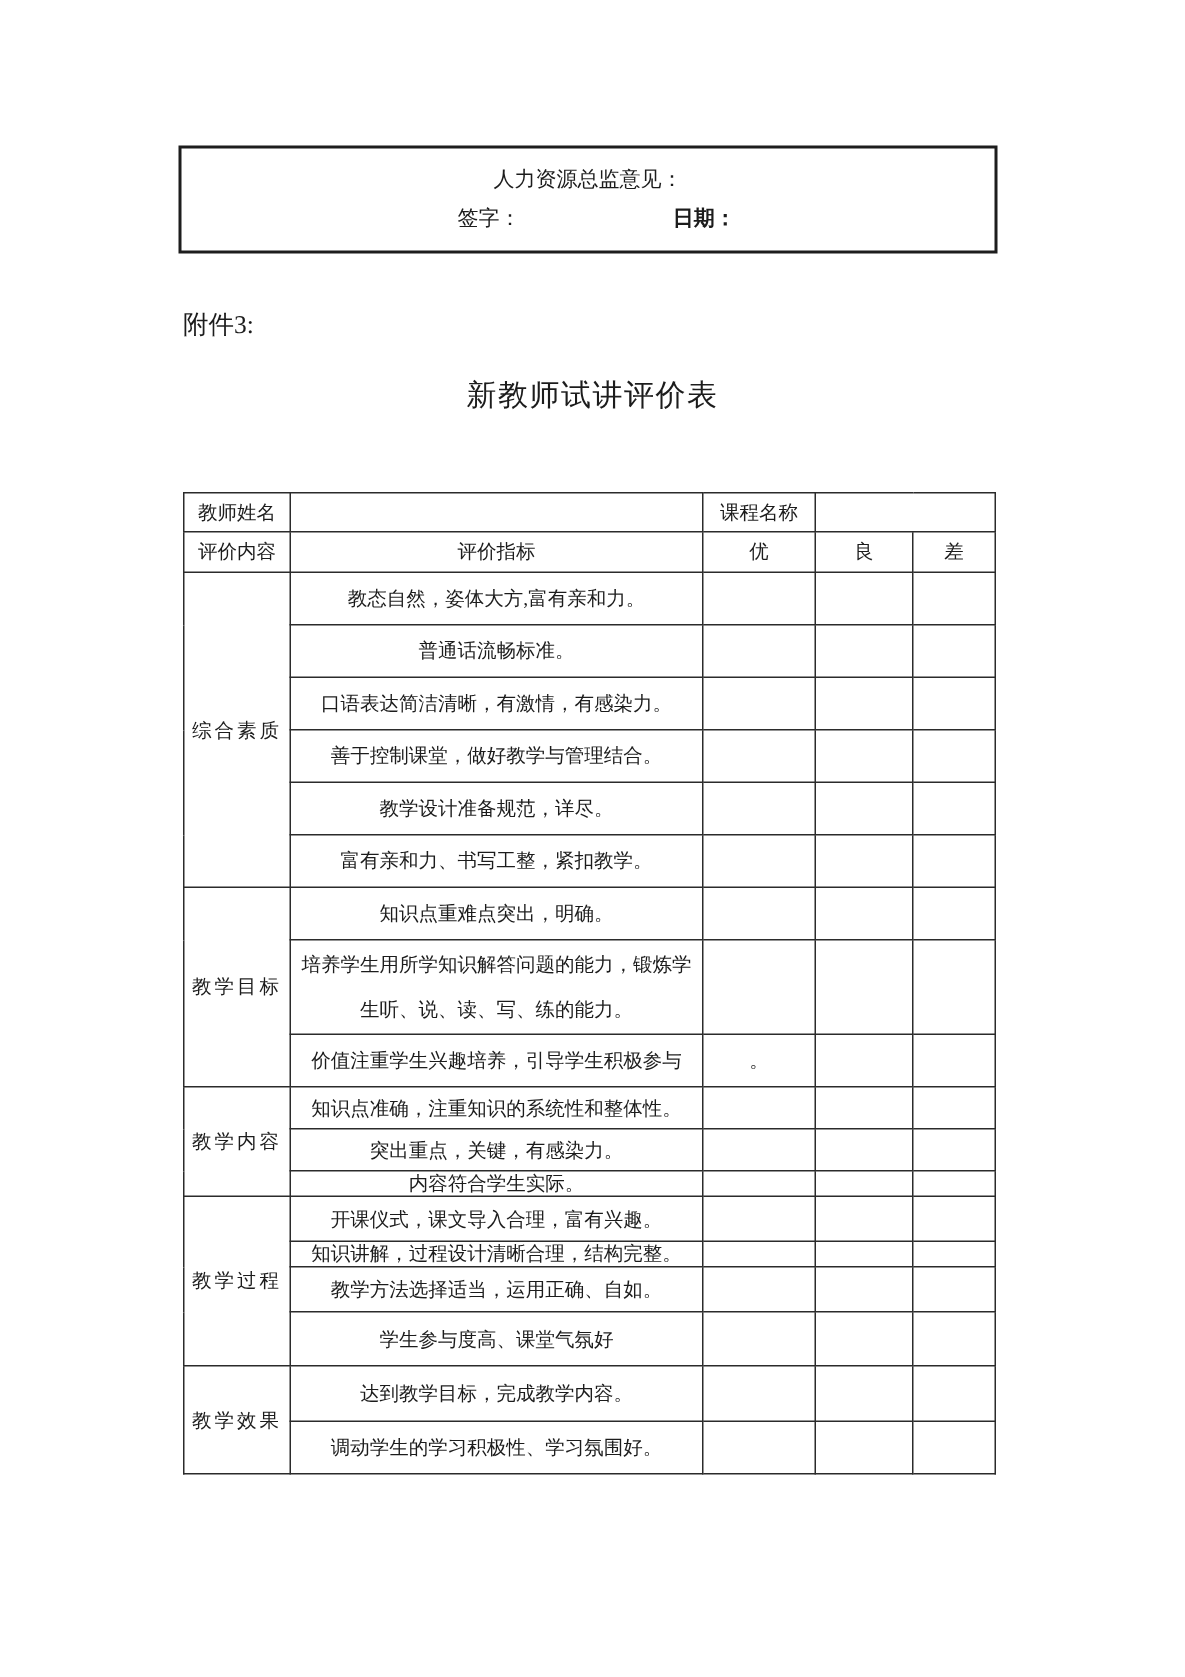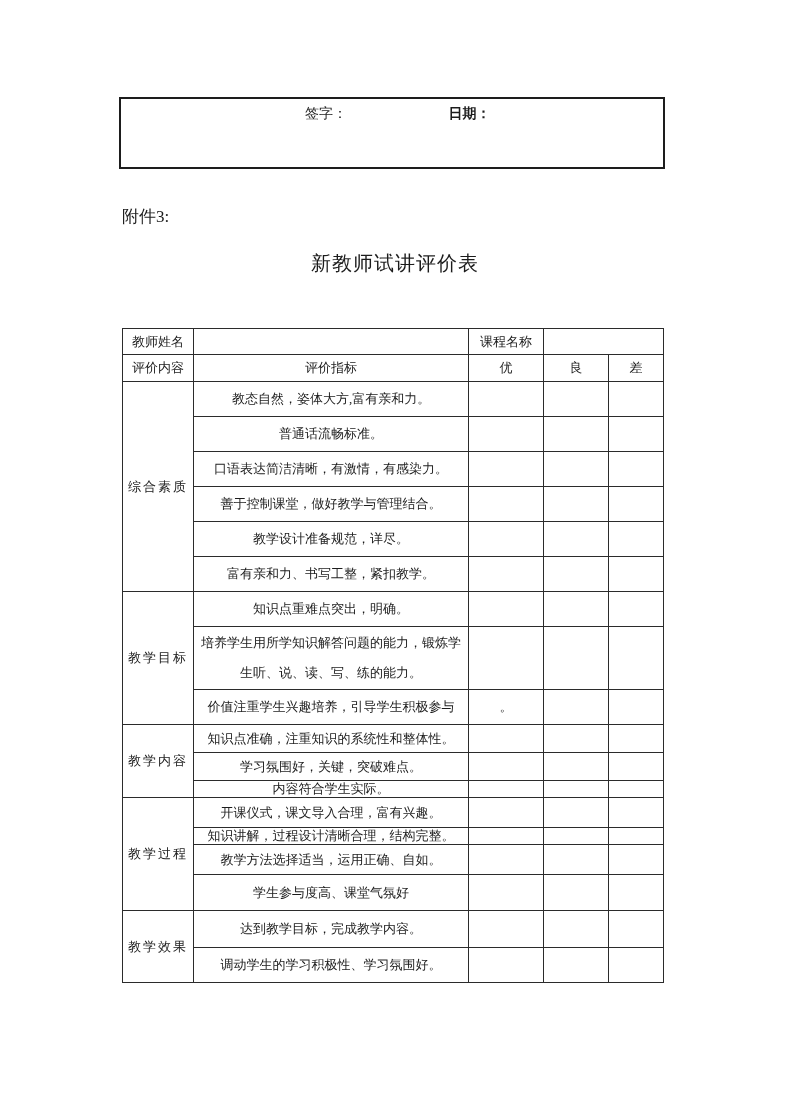--- a/index.html
+++ b/index.html
@@ -58,20 +58,23 @@
   tr.r30{height:30px;}
   tr.r36{height:36px;}
   tr.r37{height:37px;}
 </style>
 </head>
 <body>
 
 <div class="page">
 
   <div class="sig-box">
+    <div class="sig-line1">
+      <span>人力资源总监意见：</span>
+    </div>
     <div class="sig-line2">
       <span>签字：</span>
       <span class="date">日期：</span>
     </div>
   </div>
 
   <div class="attachment">附件3:</div>
 
   <div class="doc-title">新教师试讲评价表</div>
 
@@ -159,21 +162,21 @@
       </tr>
 
       <tr class="r28">
         <td class="glabel" rowspan="3">教学内容</td>
         <td class="ind">知识点准确，注重知识的系统性和整体性。</td>
         <td></td>
         <td></td>
         <td></td>
       </tr>
       <tr class="r28">
-        <td class="ind">学习氛围好，关键，突破难点。</td>
+        <td class="ind">突出重点，关键，有感染力。</td>
         <td></td>
         <td></td>
         <td></td>
       </tr>
       <tr class="r29">
         <td class="ind">内容符合学生实际。</td>
         <td></td>
         <td></td>
         <td></td>
       </tr>

